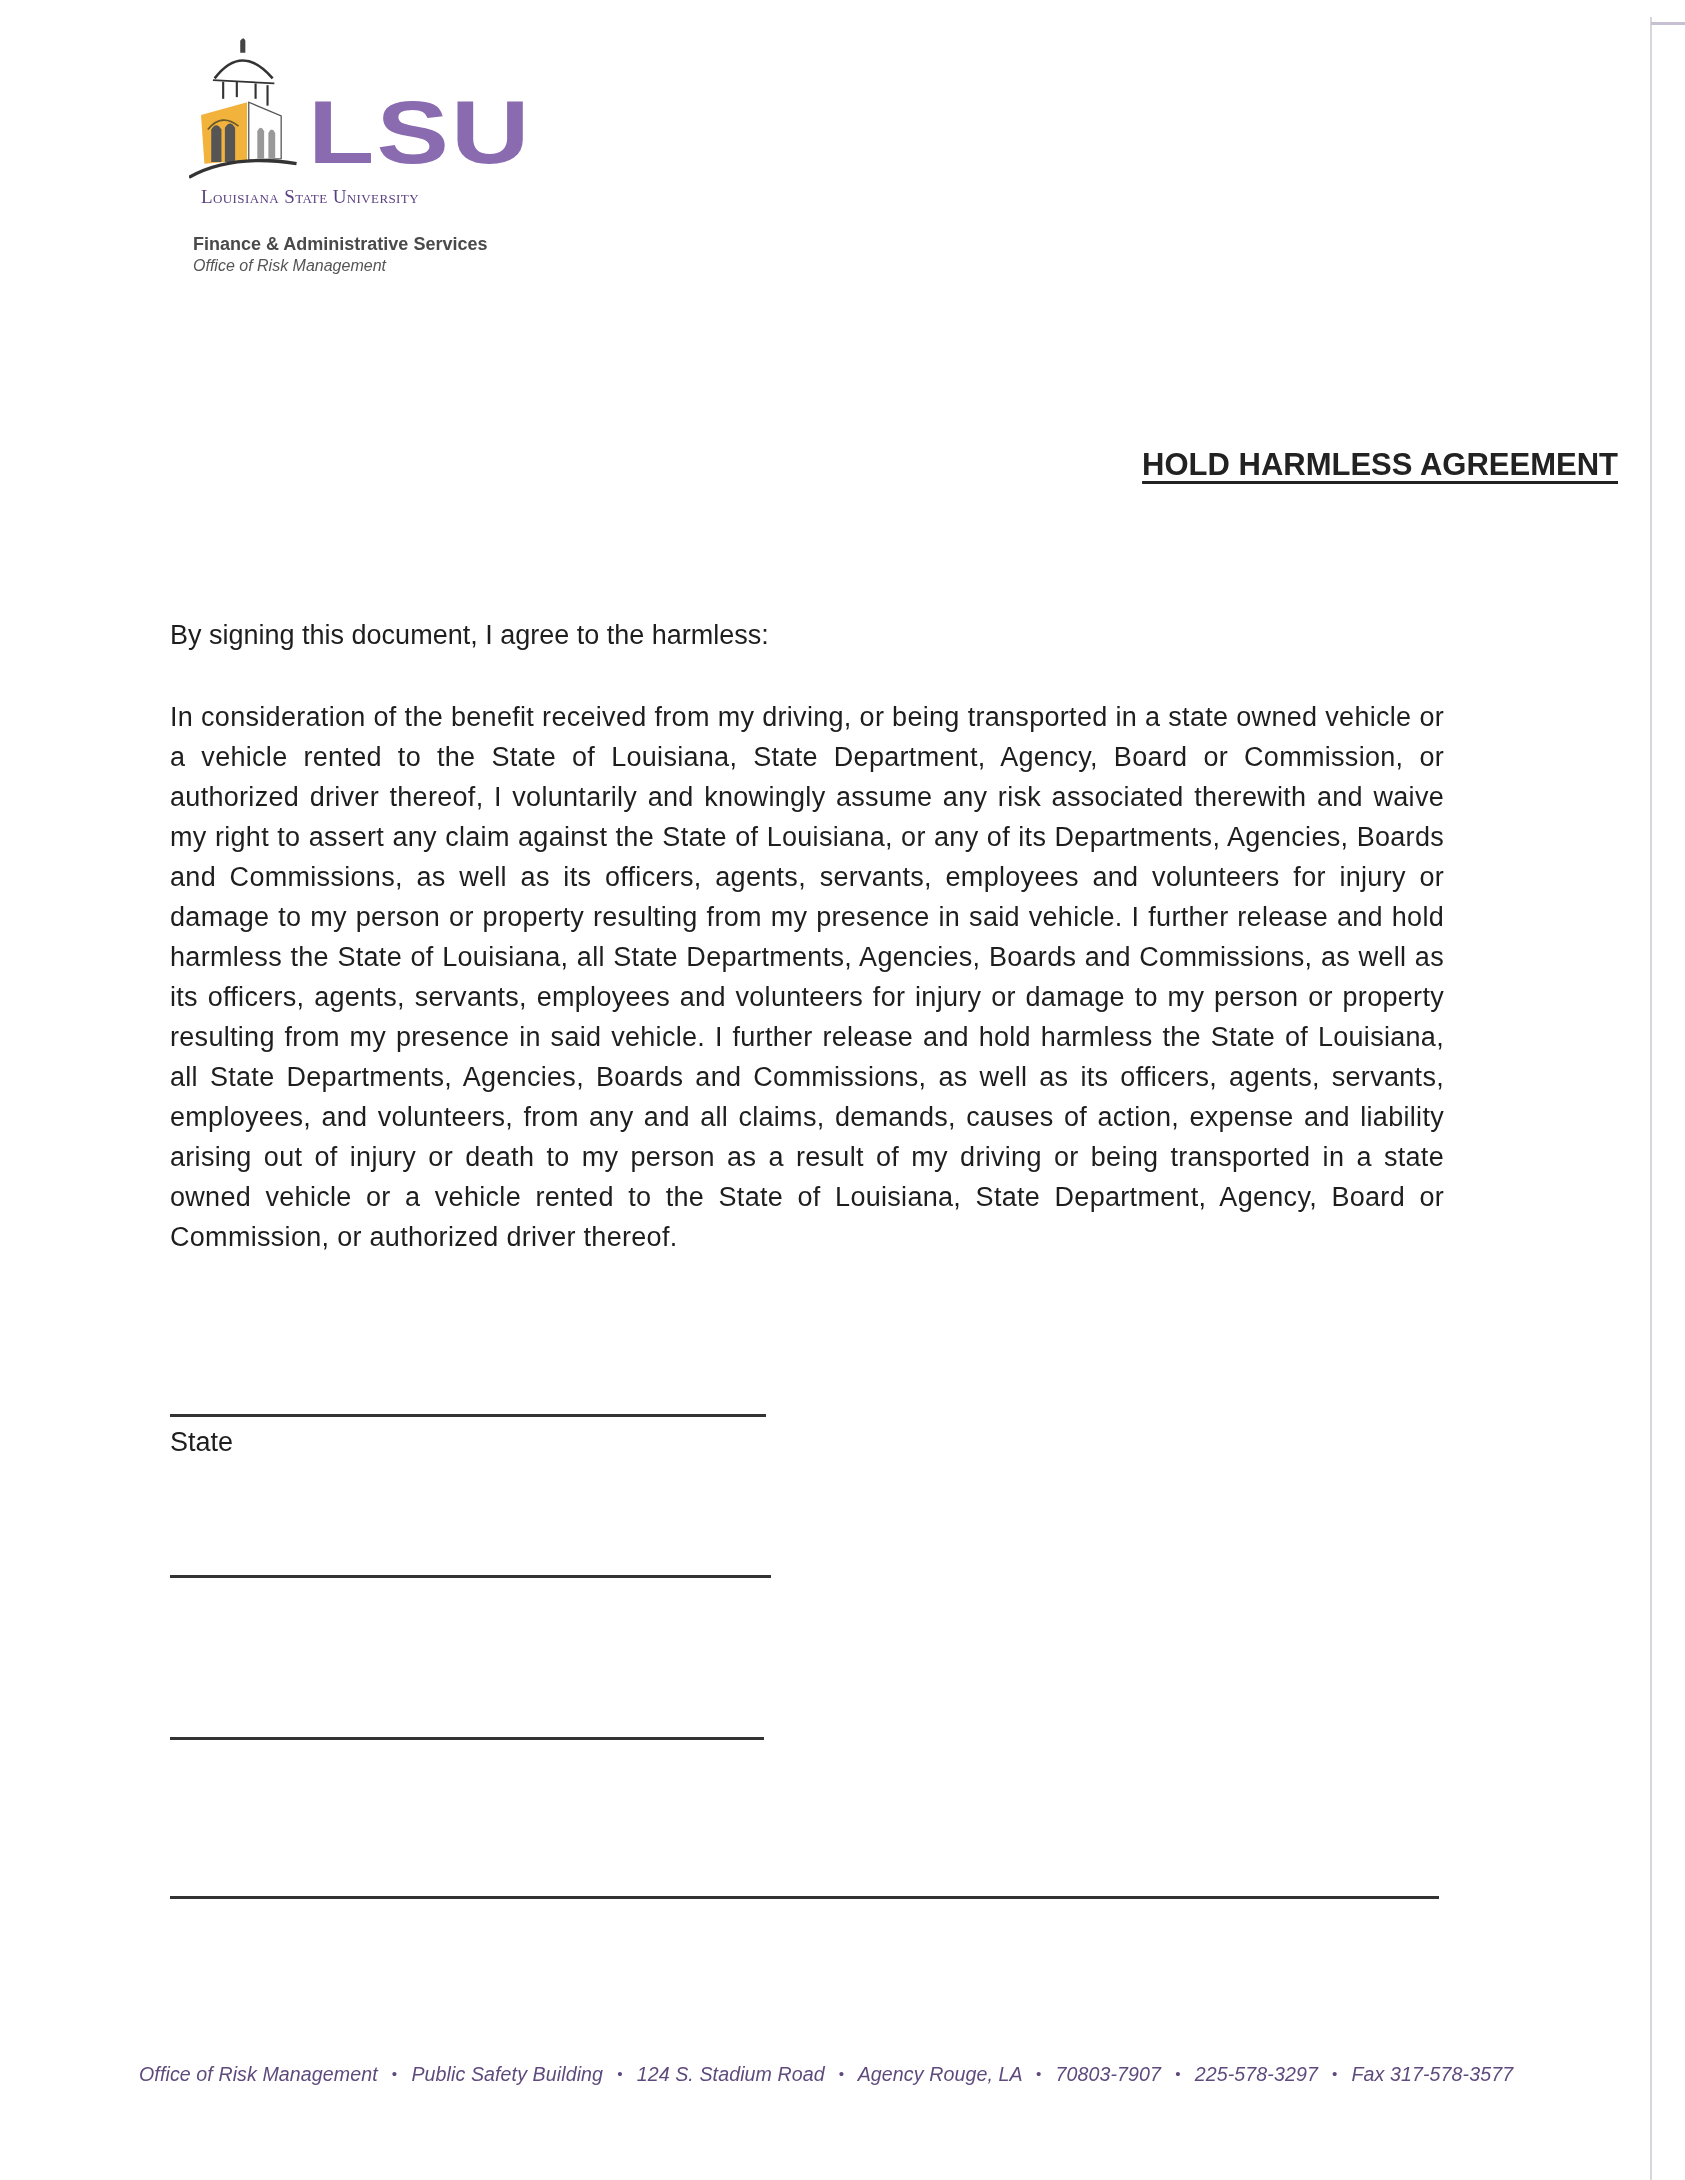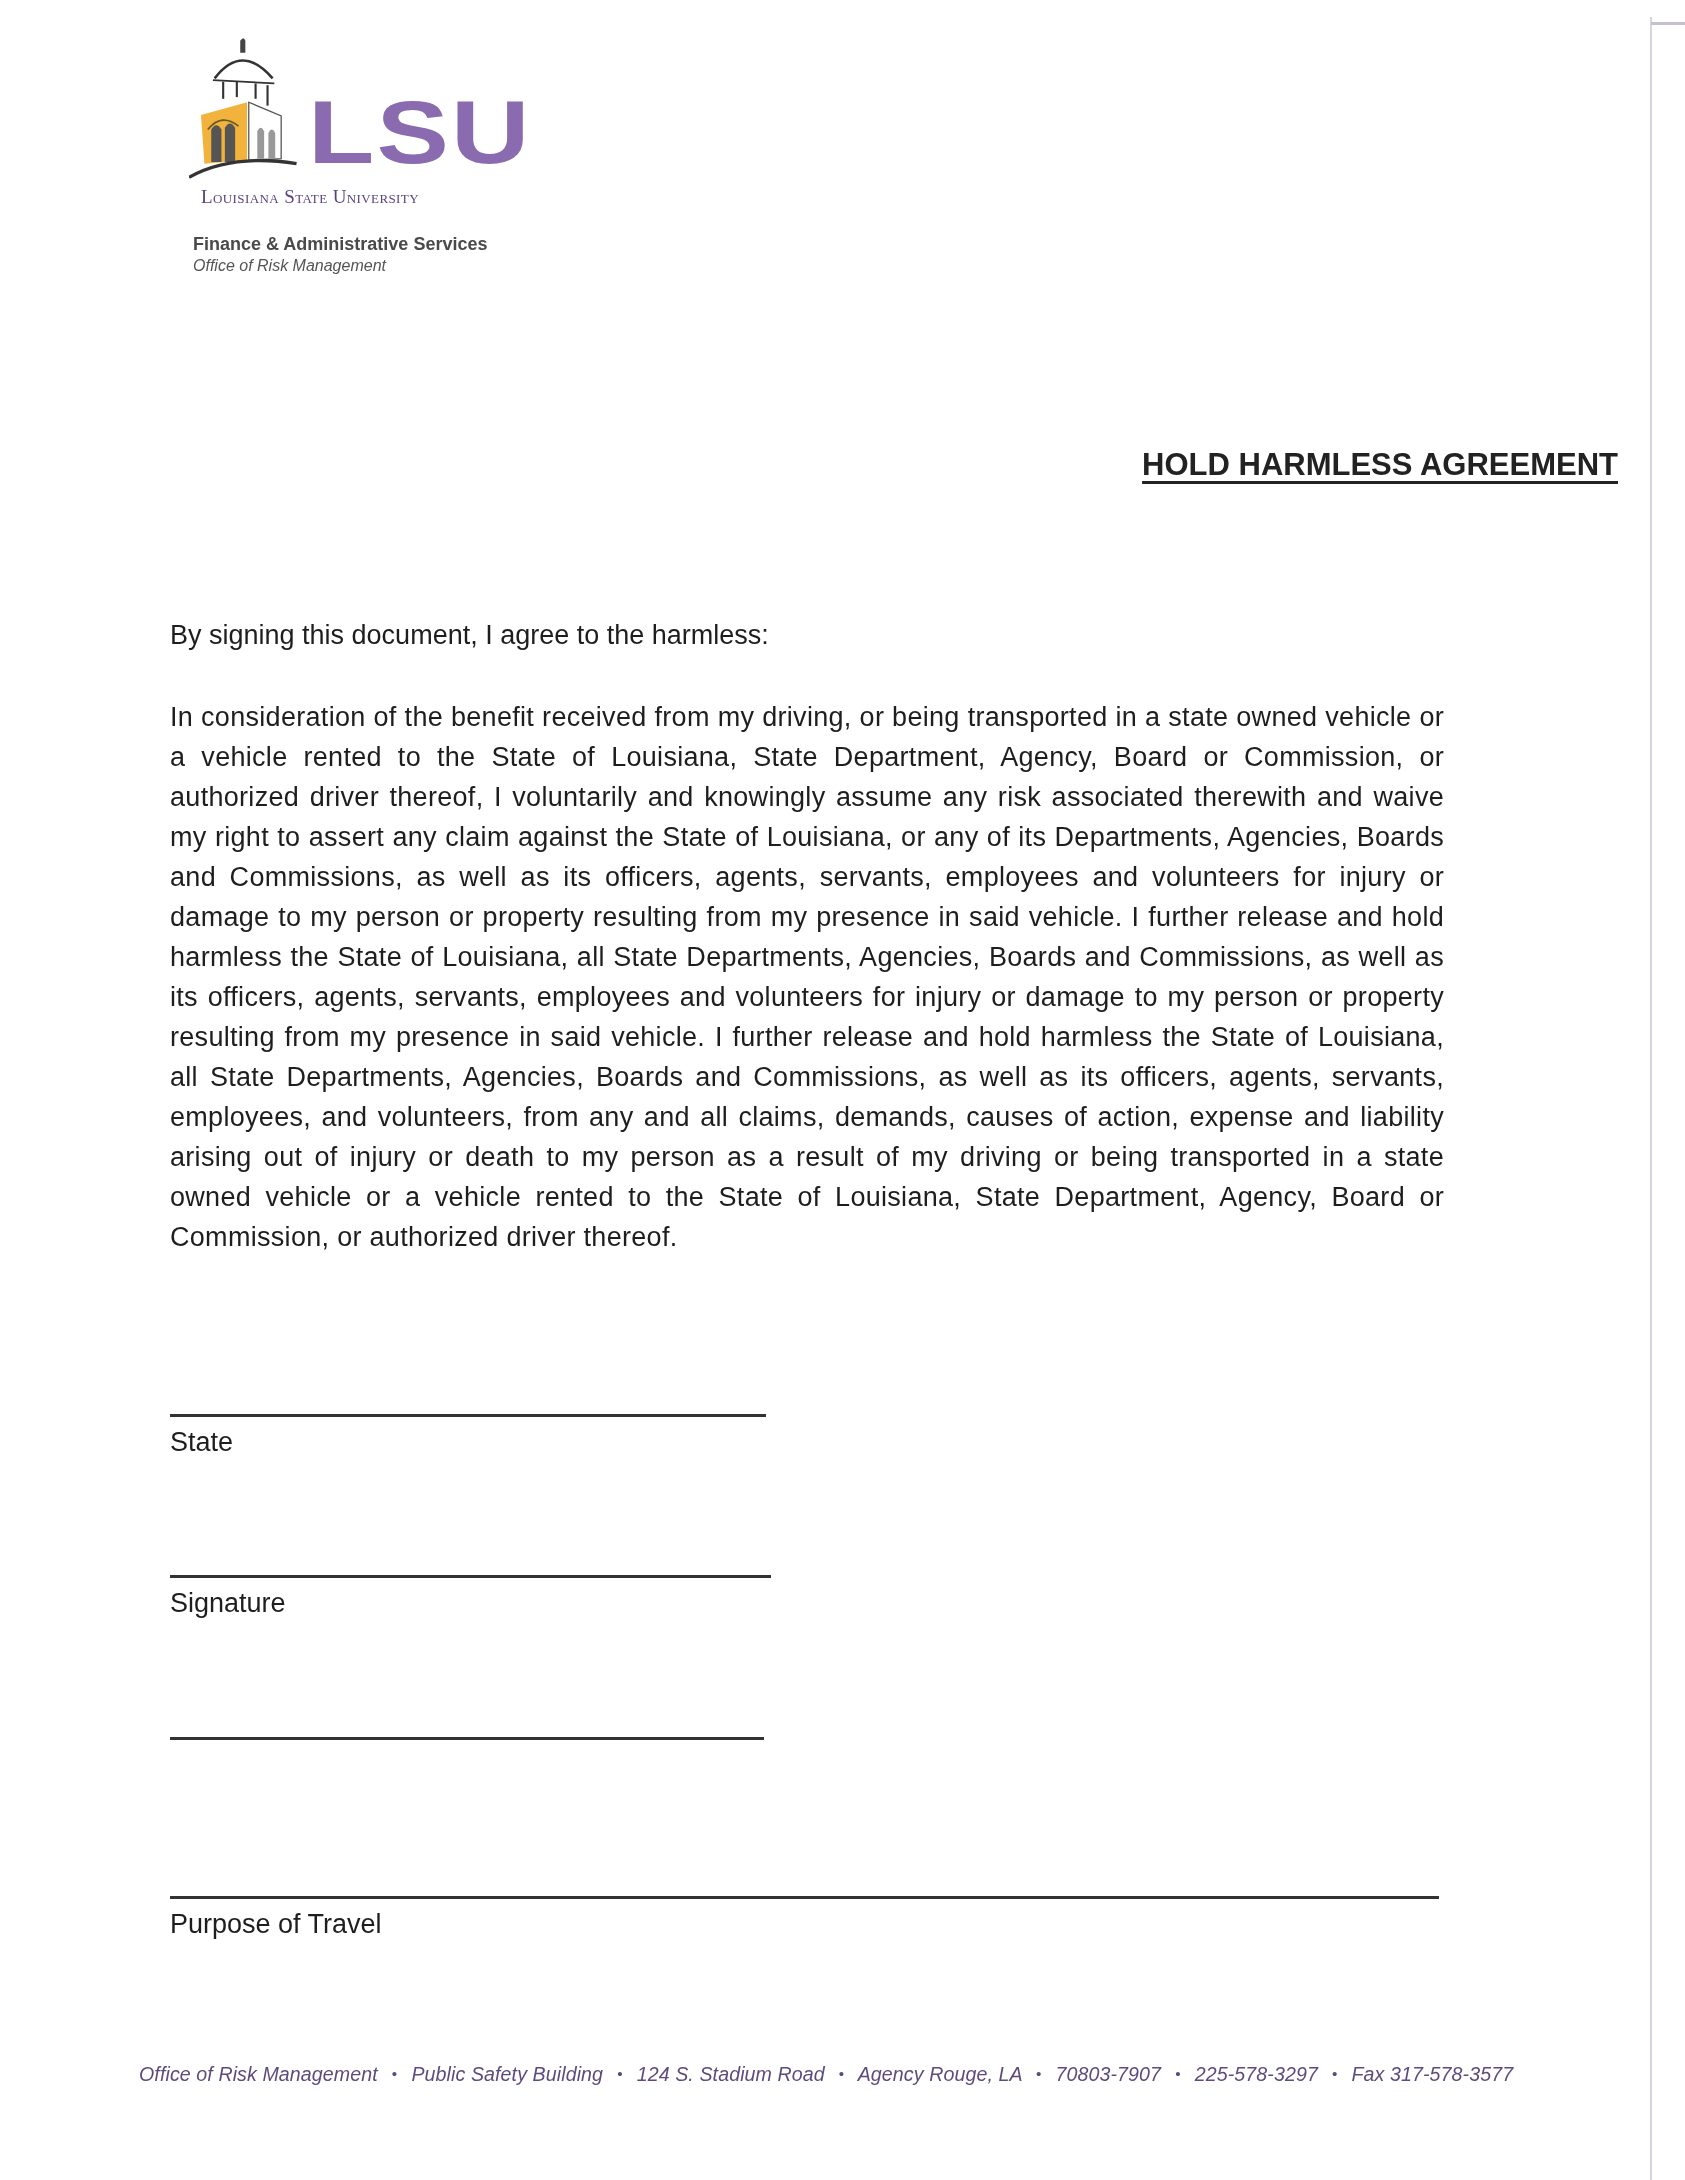--- a/index.html
+++ b/index.html
@@ -211,28 +211,26 @@
 
 <div class="body-text intro">By signing this document, I agree to the harmless:</div>
 <div class="body-text paragraph">In consideration of the benefit received from my driving, or being transported in a state owned vehicle or a vehicle rented to the State of Louisiana, State Department, Agency, Board or Commission, or authorized driver thereof, I voluntarily and knowingly assume any risk associated therewith and waive my right to assert any claim against the State of Louisiana, or any of its Departments, Agencies, Boards and Commissions, as well as its officers, agents, servants, employees and volunteers for injury or damage to my person or property resulting from my presence in said vehicle.  I further release and hold harmless the State of Louisiana, all State Departments, Agencies, Boards and Commissions, as well as its officers, agents, servants, employees and volunteers for injury or damage to my person or property resulting from my presence in said vehicle.  I further release and hold harmless the State of Louisiana, all State Departments, Agencies, Boards and Commissions, as well as its officers, agents, servants, employees, and volunteers, from any and all claims, demands, causes of action, expense and liability arising out of injury or death to my person as a result of my driving or being transported in a state owned vehicle or a vehicle rented to the State of Louisiana, State Department, Agency, Board or Commission, or authorized driver thereof.</div>
 
 <div class="field f-name">
   <div class="field-line"></div>
   <div class="field-label">State</div>
 </div>
 <div class="field f-sig">
   <div class="field-line"></div>
-  <div class="field-label">Signature</div>
 </div>
 <div class="field f-date">
   <div class="field-line"></div>
 </div>
 <div class="field f-purpose">
   <div class="field-line"></div>
-  <div class="field-label">Purpose of Travel</div>
 </div>
 
 <div class="footer">
   <span>Office of Risk Management</span>
   <span class="sep">•</span>
   <span>Public Safety Building</span>
   <span class="sep">•</span>
   <span>124 S. Stadium Road</span>
   <span class="sep">•</span>
   <span>Agency Rouge, LA</span>

